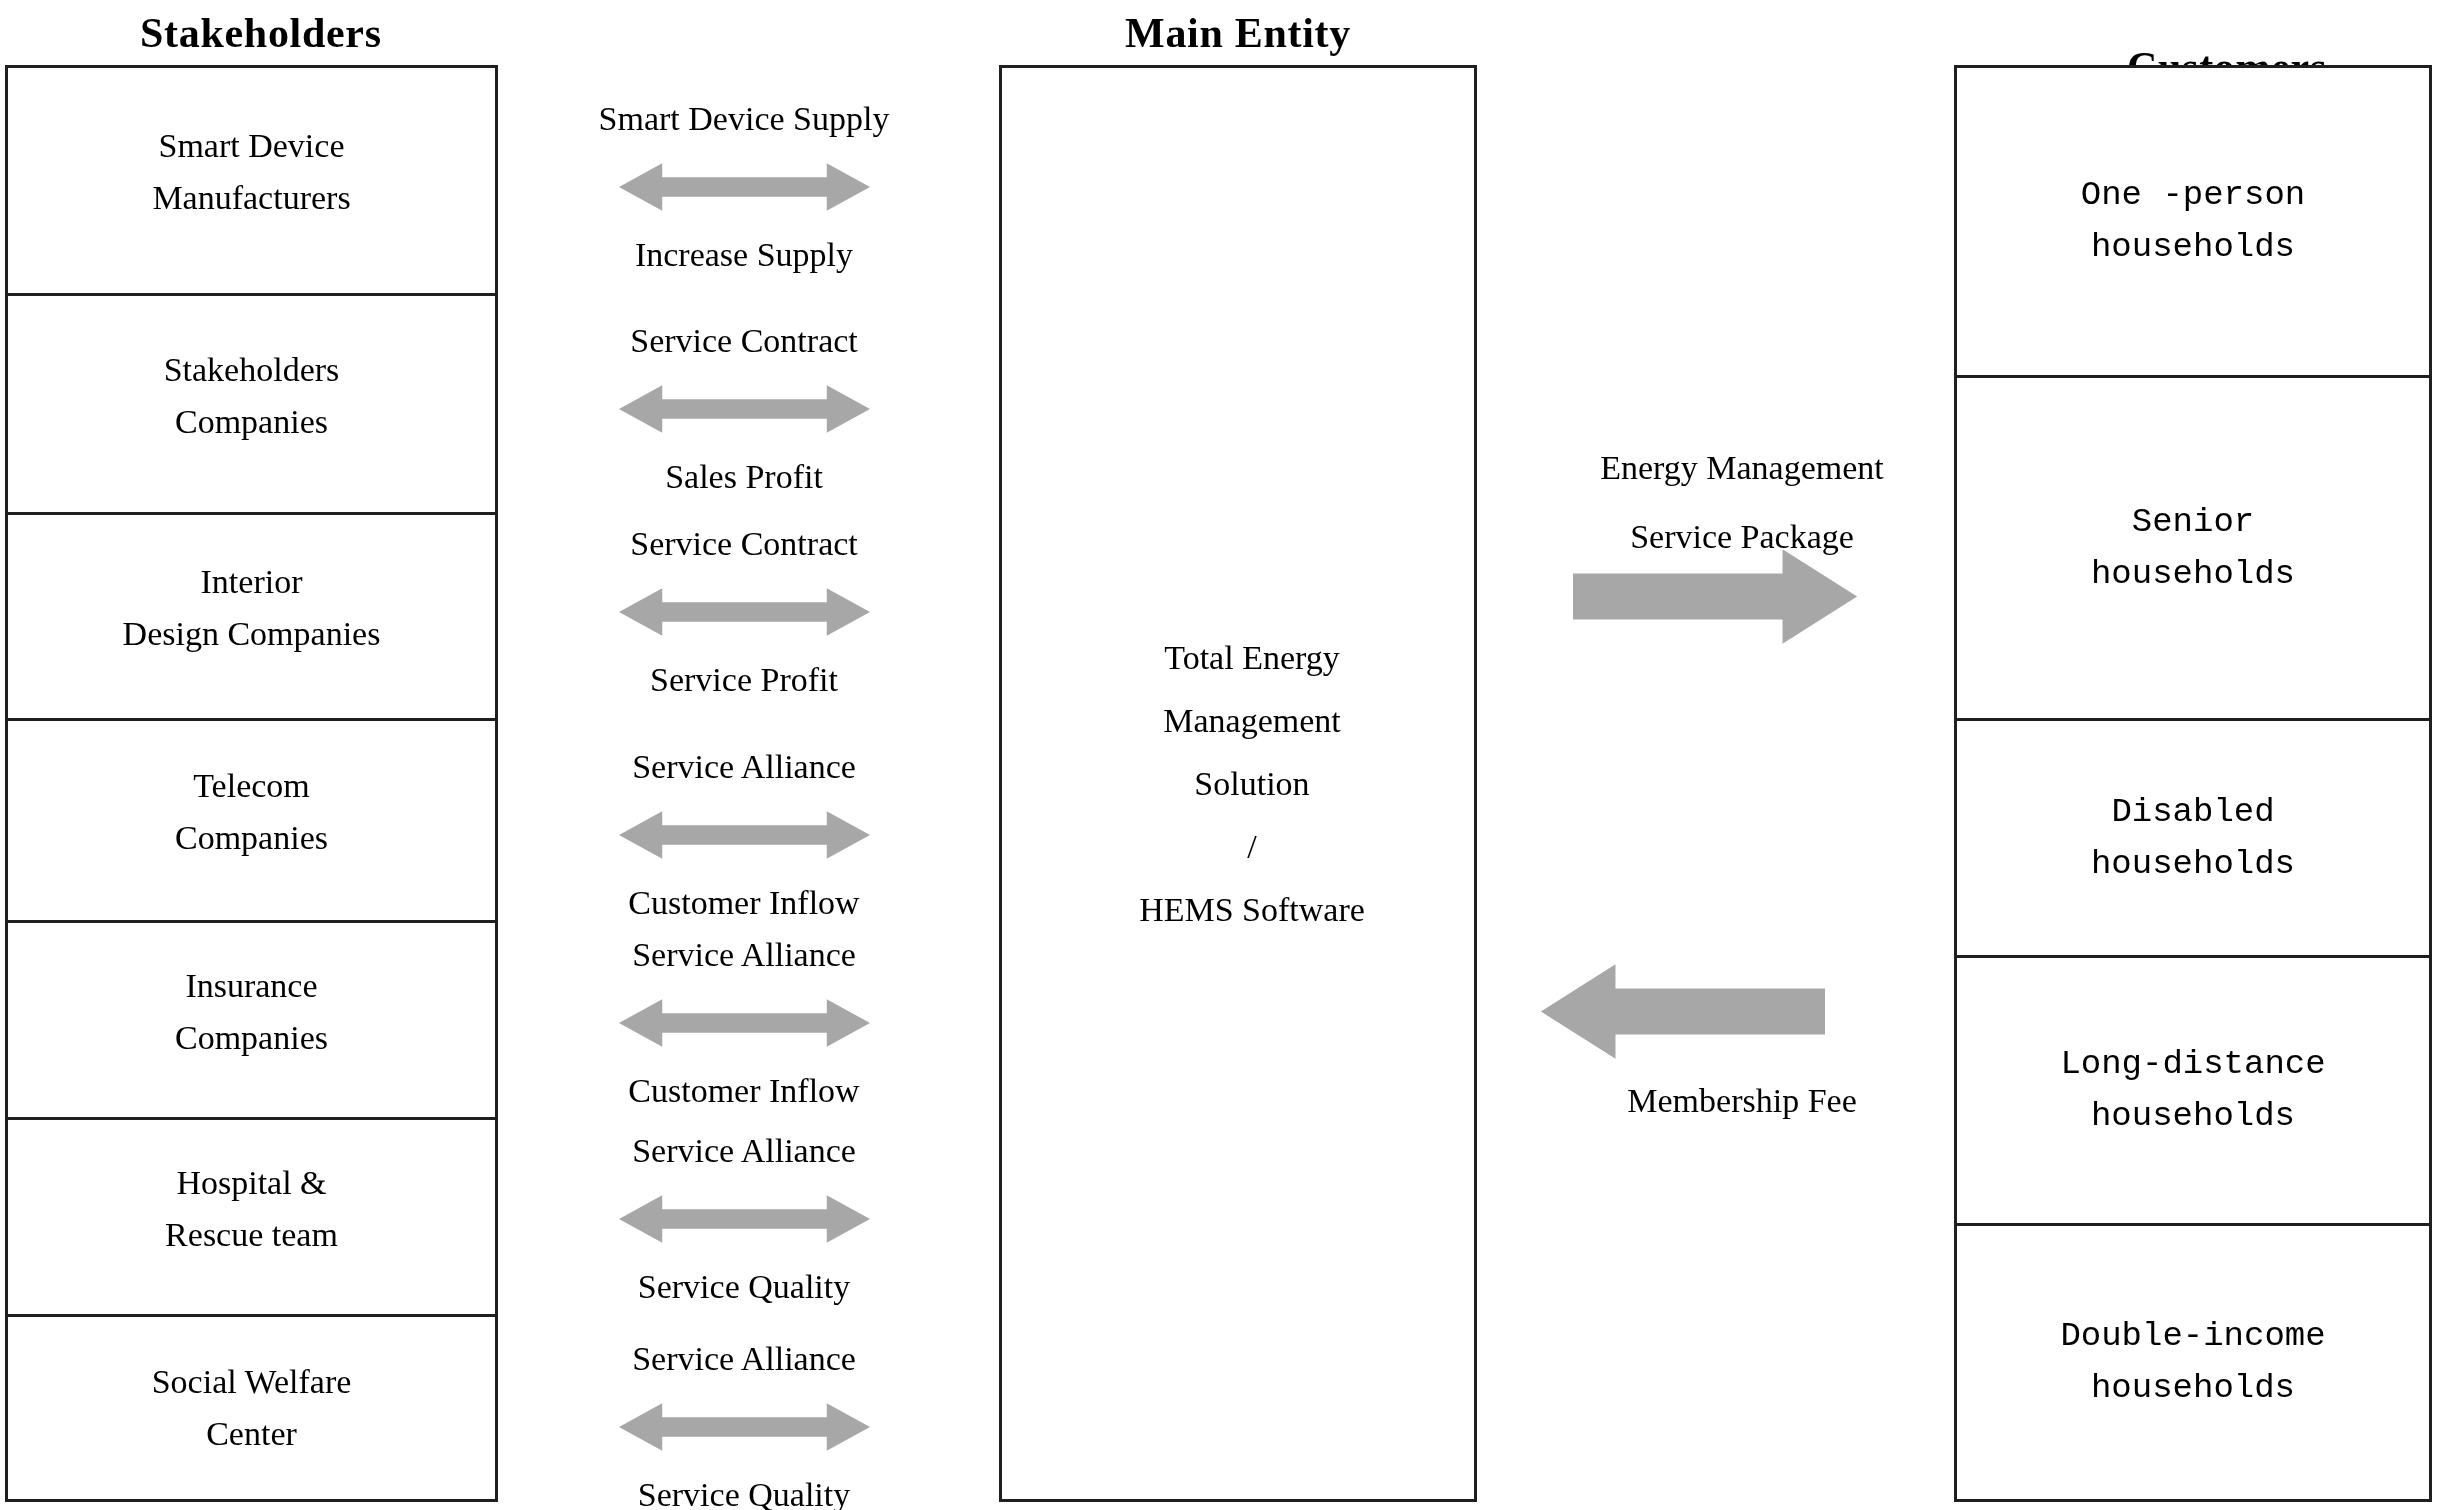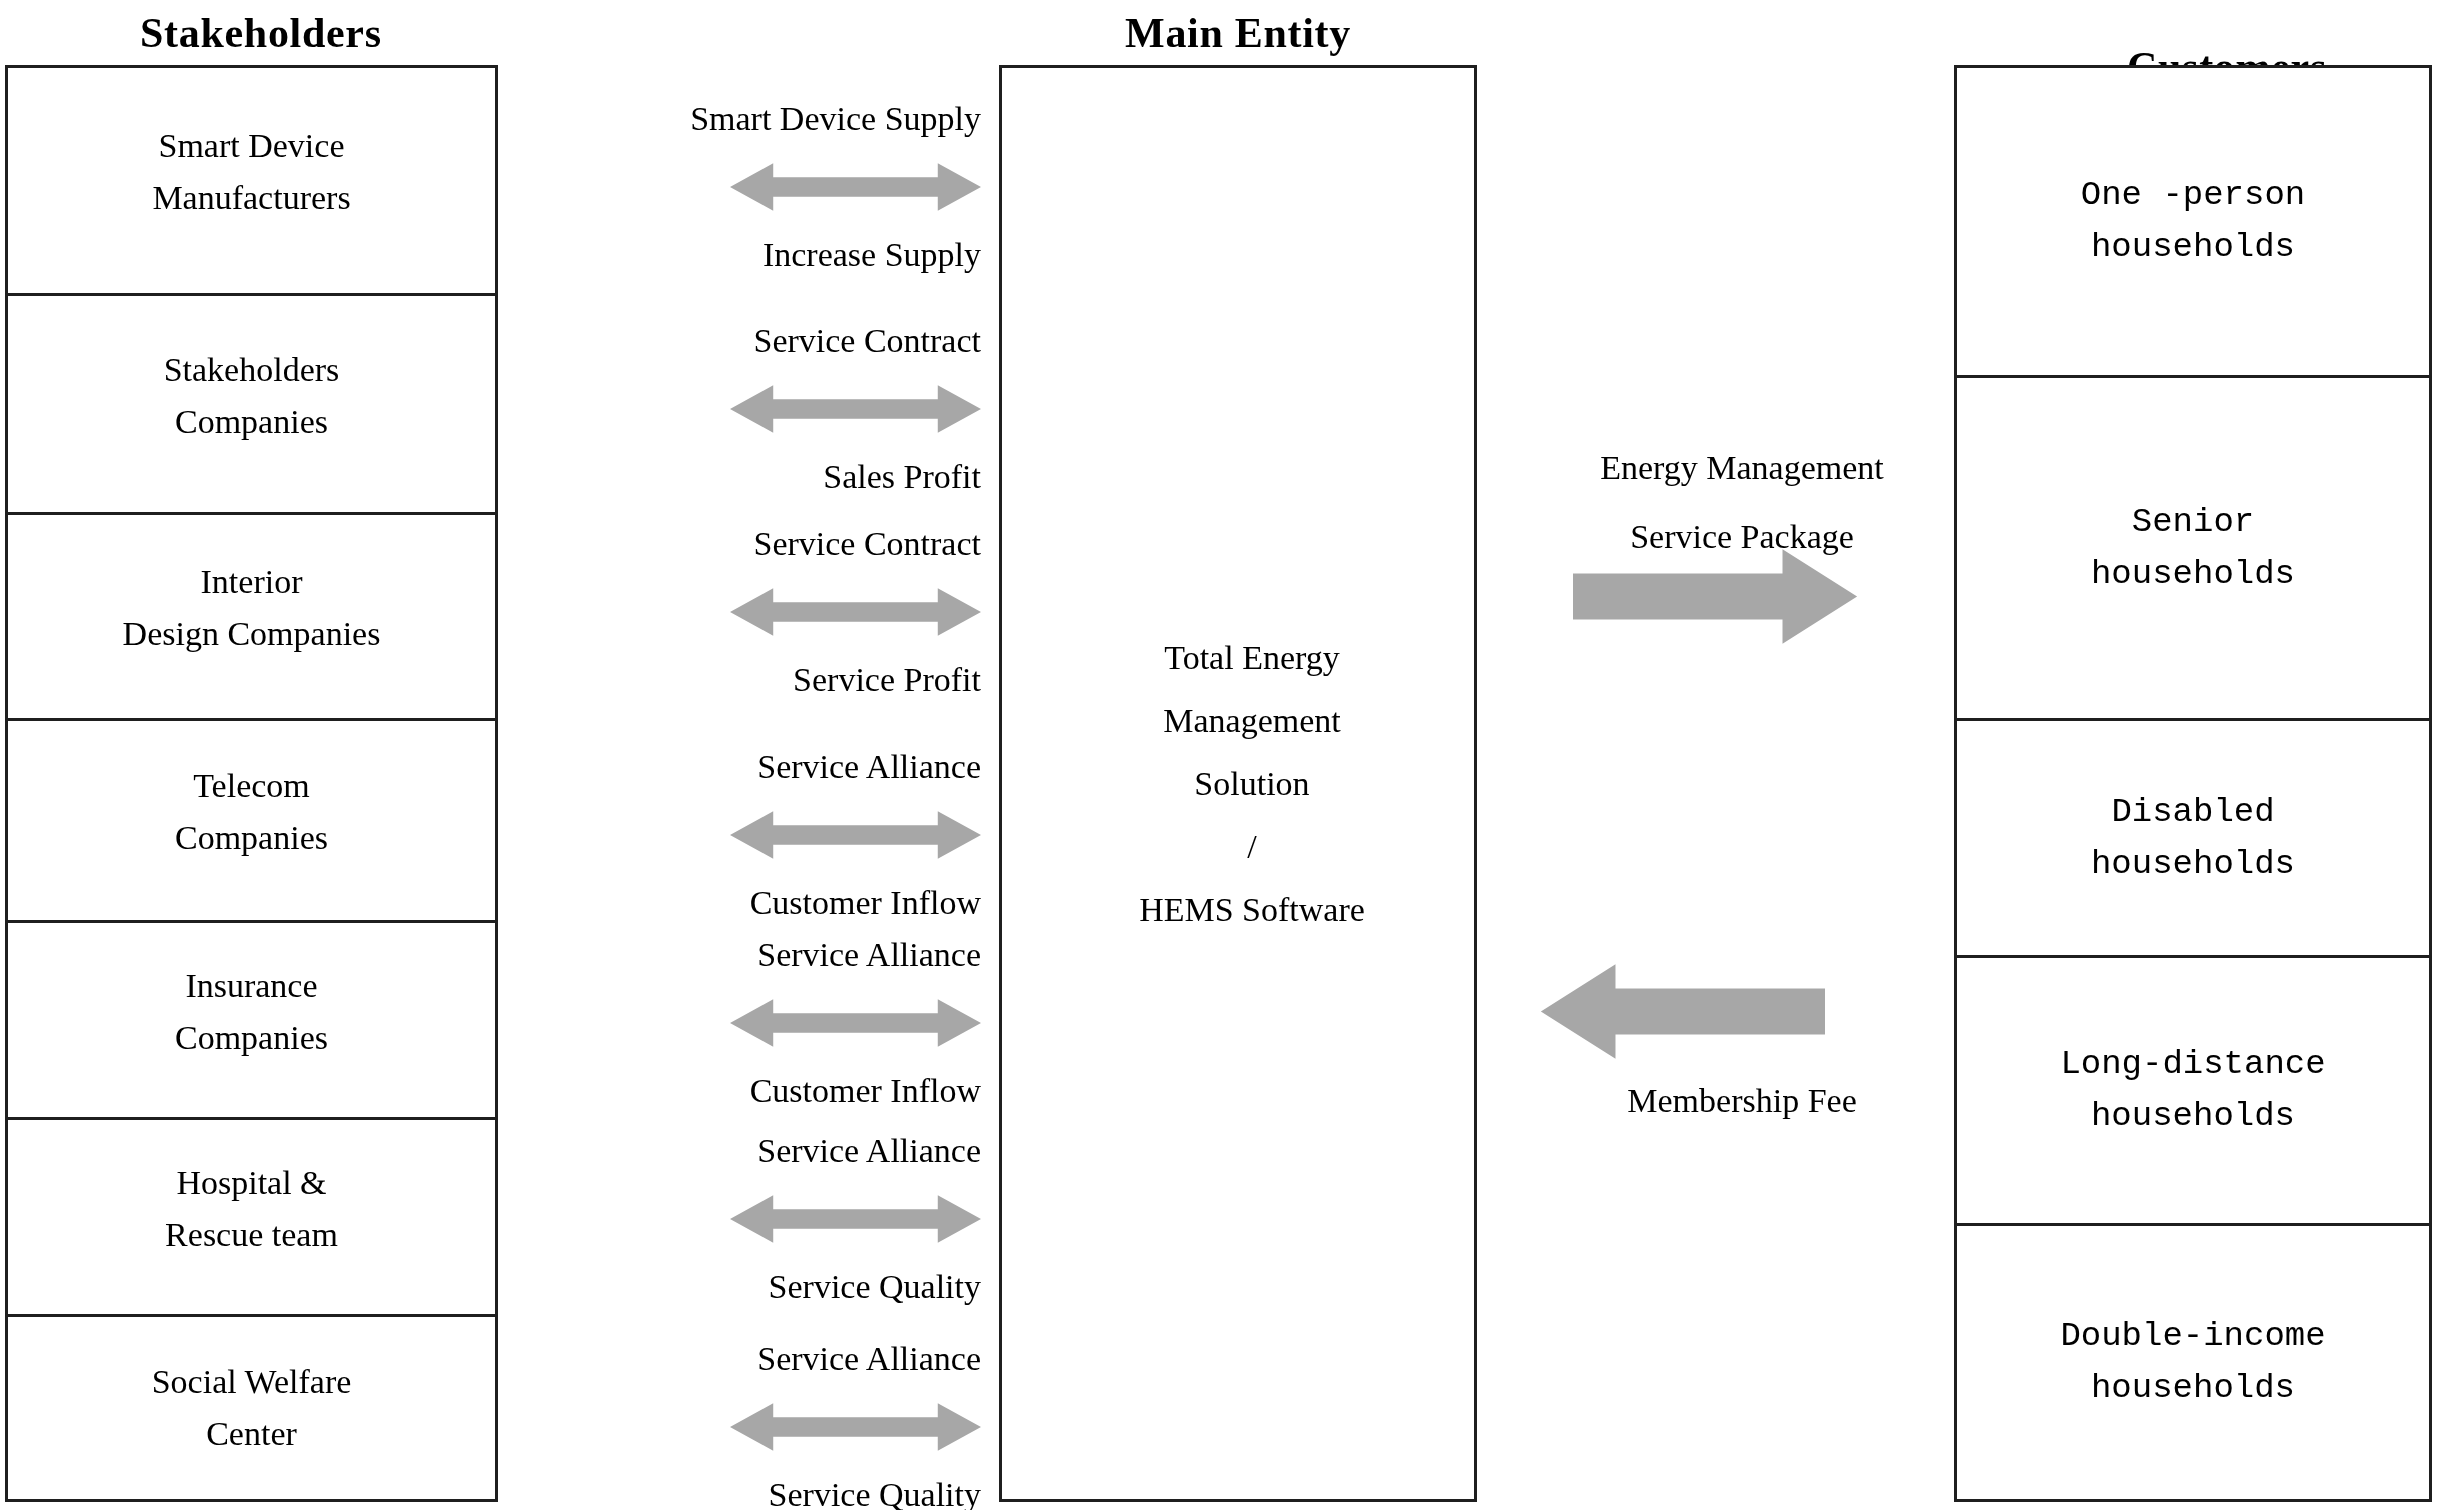--- a/index.html
+++ b/index.html
@@ -63,21 +63,21 @@
     white-space:pre-line;
     text-align:center;
     font-size:34px;
     line-height:63px;
     margin-left:28px;
   }
 
   .exchange{
     position:absolute;
     left:507px;width:474px;
-    display:flex;flex-direction:column;align-items:flex-end;
+    display:flex;flex-direction:column;align-items:center;
     gap:16px;
   }
   .xlabel{
     font-size:34px;
     line-height:52px;
     white-space:nowrap;
     text-align:center;
   }
   .dbl-arrow{width:251px;height:52px;display:block;}
   .arrow-fill{fill:var(--arrow);}

